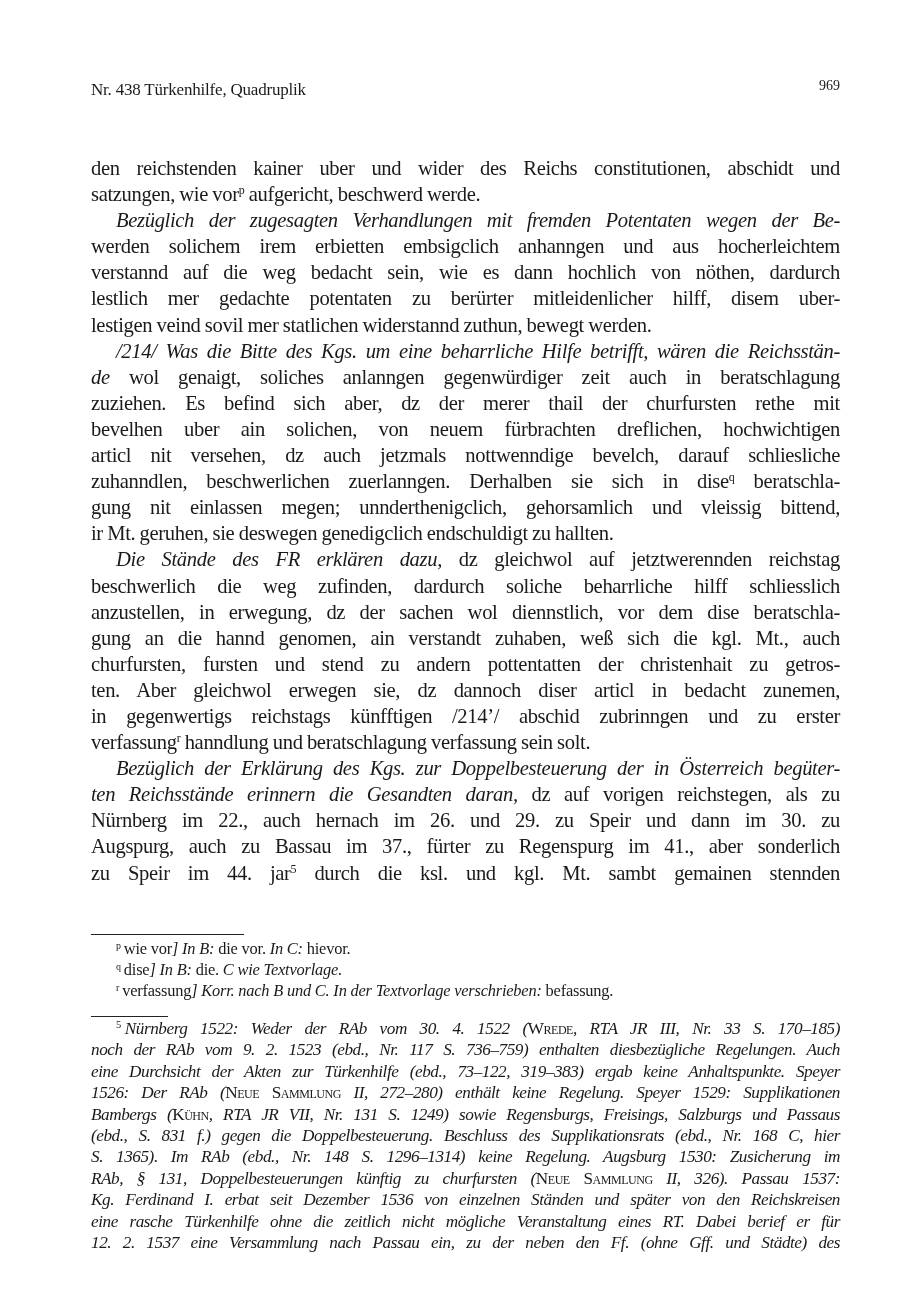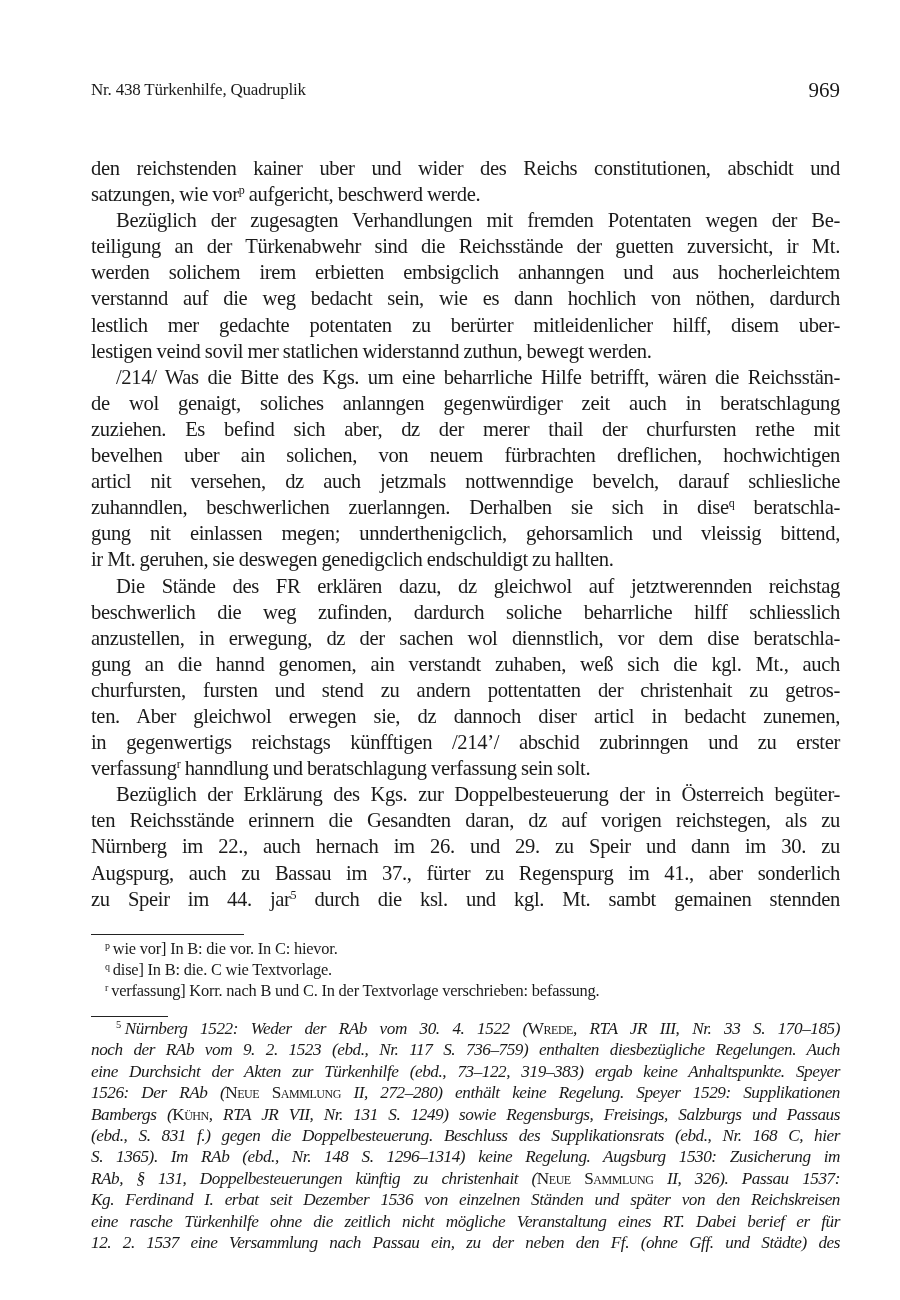--- a/index.html
+++ b/index.html
@@ -1,28 +1,28 @@
 <!DOCTYPE html>
 <html><head>
 <meta charset="utf-8">
 <style>
   html, body { margin: 0; padding: 0; background: #ffffff; }
   body { width: 900px; height: 1300px; position: relative; overflow: hidden; color: #1a1a1a; font-family: "Liberation Serif", "DejaVu Serif", serif; }
   .page { position: absolute; left: 91px; top: 0; width: 749px; }
   .running-head { position: absolute; top: 78px; left: 0; width: 749px; height: 26px; font-size: 17px; }
   .running-title { position: absolute; left: 0; width: 749px; text-align: left; top: 2px; letter-spacing: -0.2px; }
-  .page-number { position: absolute; right: 0; top: 0; font-size: 21px; }
+  .page-number { position: absolute; right: 0; top: 0; font-size: 14px; }
   .body-text { position: absolute; top: 122px; left: 0; width: 749px; font-size: 20.6px; line-height: 26.1px; text-align: justify; letter-spacing: -0.35px; word-spacing: -0.5px; margin-top: 33px; }
   .line { display: block; white-space: nowrap; text-align: justify; text-align-last: justify; height: 26.1px; overflow: visible; }
   .line.last { text-align-last: left; }
   .line.indent { padding-left: 25px; }
-  .it { }
+  .it { font-style: italic; }
   sup.fn { font-size: 12px; vertical-align: 7px; line-height: 0; }
   .rule1 { position: absolute; top: 934px; left: 0; width: 153px; height: 0; border-top: 1px solid #222; }
-  .crit-notes { position: absolute; top: 938px; left: 14px; width: 724px; font-size: 16.4px; line-height: 21px; letter-spacing: -0.2px; }
+  .crit-notes { position: absolute; top: 938px; left: 25px; width: 724px; font-size: 16.4px; line-height: 21px; letter-spacing: -0.2px; }
   .crit-notes .note { white-space: nowrap; }
   .crit-notes sup { font-size: 10px; vertical-align: 5px; line-height: 0; margin-right: 3px; }
   .rule2 { position: absolute; top: 1016px; left: 0; width: 77px; height: 0; border-top: 1px solid #222; }
   .hist-notes { position: absolute; top: 1018px; left: 0; width: 749px; font-size: 17.2px; line-height: 21.4px; font-style: italic; letter-spacing: -0.45px; word-spacing: -0.6px; font-family: Liberation Serif, serif; }
   .hist-notes .hline { display: block; white-space: nowrap; text-align: justify; text-align-last: justify; height: 21.4px; }
   .hist-notes .hline.first { padding-left: 25px; }
   .sc { font-style: normal; font-variant: small-caps; }
   .hist-notes sup { font-size: 10.5px; vertical-align: 6px; line-height: 0; font-style: normal; margin-right: 4px; }
 </style>
 </head>
@@ -31,21 +31,20 @@
 <div class="page">
   <div class="running-head">
     <span class="running-title">Nr. 438 Türkenhilfe, Quadruplik</span>
     <span class="page-number">969</span>
   </div>
 
   <div class="body-text" id="body-text">
       <span class="line"><span>den reichstenden kainer uber und wider des Reichs constitutionen, abschidt und</span></span>
       <span class="line last"><span>satzungen, wie vor</span><sup class="fn">p</sup><span> aufgericht, beschwerd werde.</span></span>
       <span class="line indent"><span class="it">Bezüglich der zugesagten Verhandlungen mit fremden Potentaten wegen der Be-</span></span>
-      <span class="line"><span class="it">teiligung an der Türkenabwehr sind die Reichsstände der</span><span> guetten zuversicht, ir Mt.</span></span>
       <span class="line"><span>werden solichem irem erbietten embsigclich anhanngen und aus hocherleichtem</span></span>
       <span class="line"><span>verstannd auf die weg bedacht sein, wie es dann hochlich von nöthen, dardurch</span></span>
       <span class="line"><span>lestlich mer gedachte potentaten zu berürter mitleidenlicher hilff, disem uber-</span></span>
       <span class="line last"><span>lestigen veind sovil mer statlichen widerstannd zuthun, bewegt werden.</span></span>
       <span class="line indent"><span class="it">/214/ Was die Bitte des Kgs. um eine beharrliche Hilfe betrifft, wären die Reichsstän-</span></span>
       <span class="line"><span class="it">de</span><span> wol genaigt, soliches anlanngen gegenwürdiger zeit auch in beratschlagung</span></span>
       <span class="line"><span>zuziehen. Es befind sich aber, dz der merer thail der churfursten rethe mit</span></span>
       <span class="line"><span>bevelhen uber ain solichen, von neuem fürbrachten dreflichen, hochwichtigen</span></span>
       <span class="line"><span>articl nit versehen, dz auch jetzmals nottwenndige bevelch, darauf schliesliche</span></span>
       <span class="line"><span>zuhanndlen, beschwerlichen zuerlanngen. Derhalben sie sich in dise</span><sup class="fn">q</sup><span> beratschla-</span></span>
@@ -75,18 +74,18 @@
 
   <div class="rule2"></div>
   <div class="hist-notes" id="hist-notes">
       <span class="hline first"><sup>5</sup><span>Nürnberg 1522: Weder der RAb vom 30. 4. 1522 (</span><span class="sc">Wrede</span><span>, RTA JR III, Nr. 33 S. 170–185)</span></span>
       <span class="hline"><span>noch der RAb vom 9. 2. 1523 (ebd., Nr. 117 S. 736–759) enthalten diesbezügliche Regelungen. Auch</span></span>
       <span class="hline"><span>eine Durchsicht der Akten zur Türkenhilfe (ebd., 73–122, 319–383) ergab keine Anhaltspunkte. Speyer</span></span>
       <span class="hline"><span>1526: Der RAb (</span><span class="sc">Neue Sammlung</span><span> II, 272–280) enthält keine Regelung. Speyer 1529: Supplikationen</span></span>
       <span class="hline"><span>Bambergs (</span><span class="sc">Kühn</span><span>, RTA JR VII, Nr. 131 S. 1249) sowie Regensburgs, Freisings, Salzburgs und Passaus</span></span>
       <span class="hline"><span>(ebd., S. 831 f.) gegen die Doppelbesteuerung. Beschluss des Supplikationsrats (ebd., Nr. 168 C, hier</span></span>
       <span class="hline"><span>S. 1365). Im RAb (ebd., Nr. 148 S. 1296–1314) keine Regelung. Augsburg 1530: Zusicherung im</span></span>
-      <span class="hline"><span>RAb, § 131, Doppelbesteuerungen künftig zu christenhait (</span><span class="sc">Neue Sammlung</span><span> II, 326). Passau 1537:</span></span>
+      <span class="hline"><span>RAb, § 131, Doppelbesteuerungen künftig zu churfursten (</span><span class="sc">Neue Sammlung</span><span> II, 326). Passau 1537:</span></span>
       <span class="hline"><span>Kg. Ferdinand I. erbat seit Dezember 1536 von einzelnen Ständen und später von den Reichskreisen</span></span>
       <span class="hline"><span>eine rasche Türkenhilfe ohne die zeitlich nicht mögliche Veranstaltung eines RT. Dabei berief er für</span></span>
       <span class="hline"><span>12. 2. 1537 eine Versammlung nach Passau ein, zu der neben den Ff. (ohne Gff. und Städte) des</span></span>
     </div>
 </div>
 
 </body></html>

